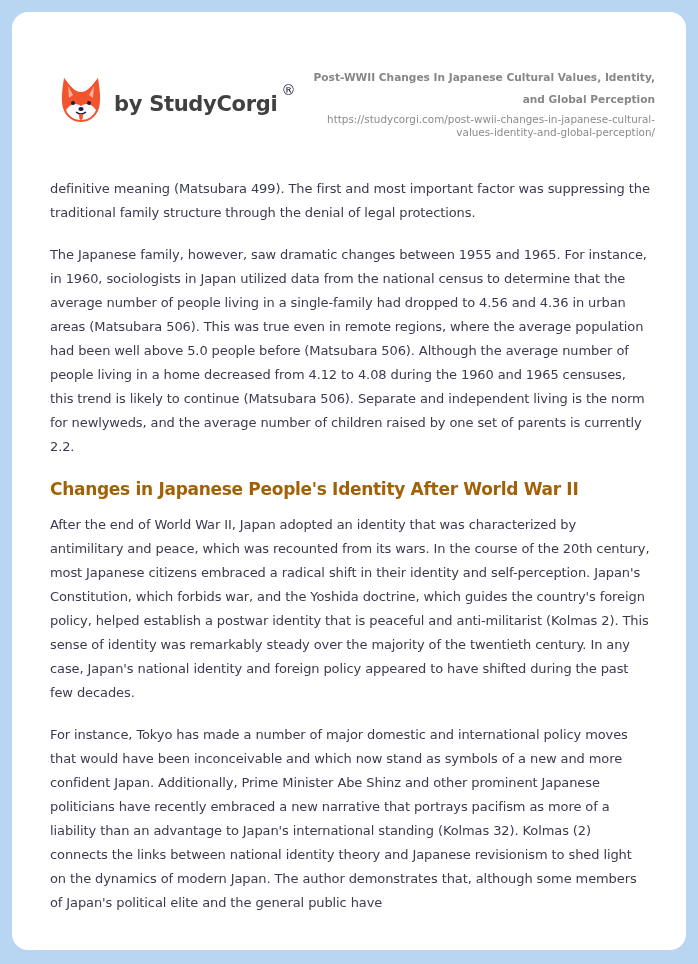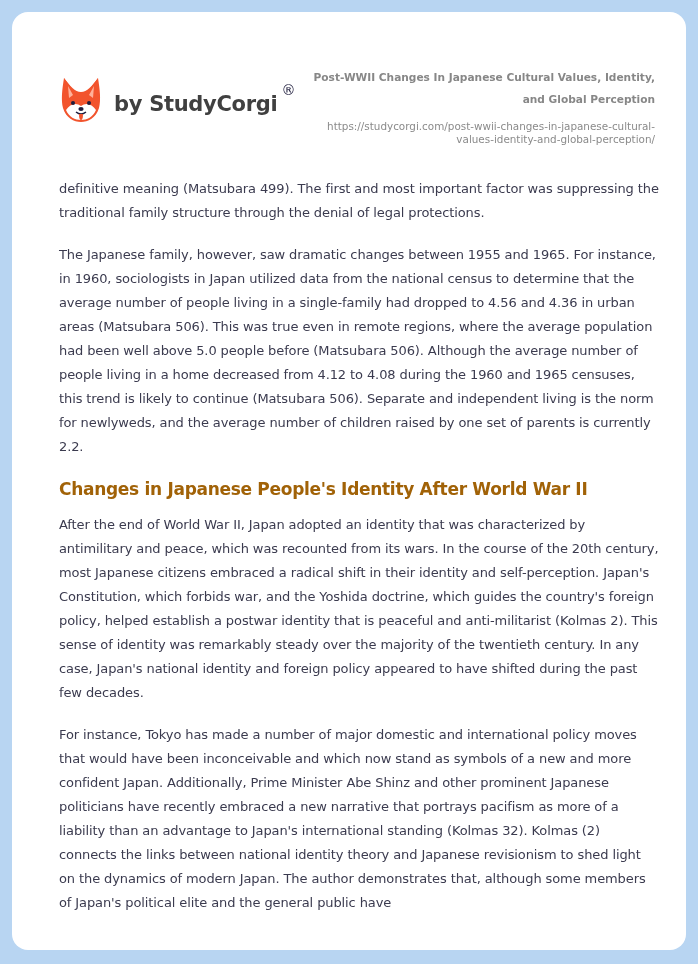--- a/index.html
+++ b/index.html
@@ -70,25 +70,25 @@
       font-weight: bold;
       font-size: 10.6px;
       line-height: 22px;
       color: #878787;
     }
     .meta-url {
       font-family: "DejaVu Sans", sans-serif;
       font-size: 10.4px;
       line-height: 13px;
       color: #8a8a8a;
-      margin-top: 10px;
+      margin-top: 3px;
     }
     .content {
       position: absolute;
-      left: 47px;
+      left: 38px;
       top: 165px;
       width: 600px;
       color: #3b3b4f;
     }
     .para {
       font-family: "DejaVu Sans", sans-serif;
       font-size: 13px;
       line-height: 24px;
       margin: 0 0 18px 0;
       color: #3b3b4f;

